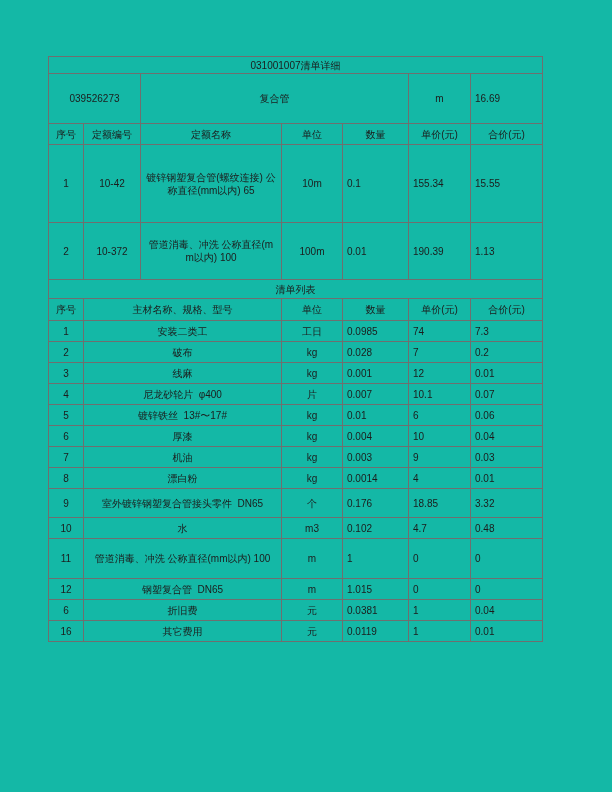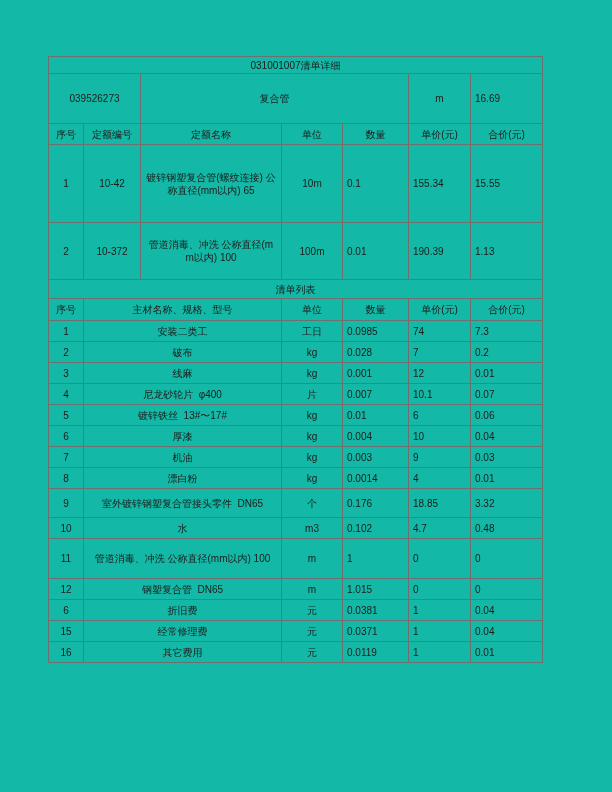--- a/index.html
+++ b/index.html
@@ -194,28 +194,20 @@
         </tr>
     <tr class="d">
           <td class="ac">6</td>
           <td colspan="2" class="al">折旧费</td>
           <td class="ac">元</td>
           <td class="ar">0.0381</td>
           <td class="ar">1</td>
           <td class="ar">0.04</td>
         </tr>
     <tr class="d">
-          <td class="ac">15</td>
-          <td colspan="2" class="al">经常修理费</td>
-          <td class="ac">元</td>
-          <td class="ar">0.0371</td>
-          <td class="ar">1</td>
-          <td class="ar">0.04</td>
-        </tr>
-    <tr class="d">
           <td class="ac">16</td>
           <td colspan="2" class="al">其它费用</td>
           <td class="ac">元</td>
           <td class="ar">0.0119</td>
           <td class="ar">1</td>
           <td class="ar">0.01</td>
         </tr>
   </tbody>
     </table>
 </div>

